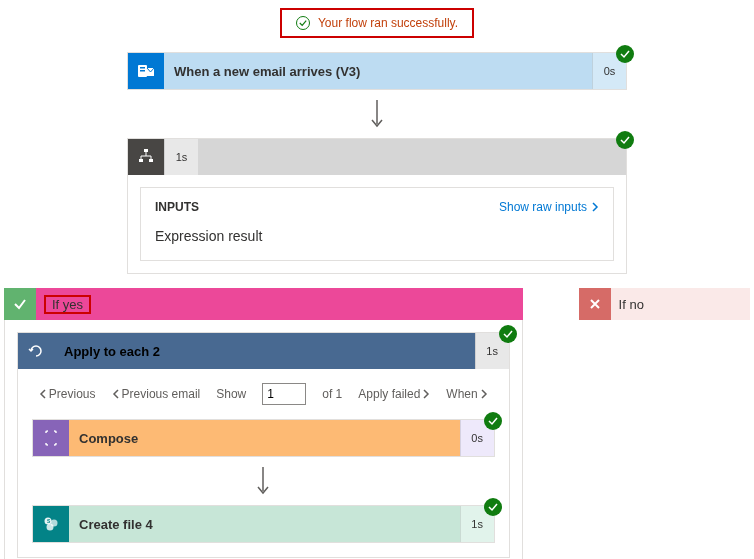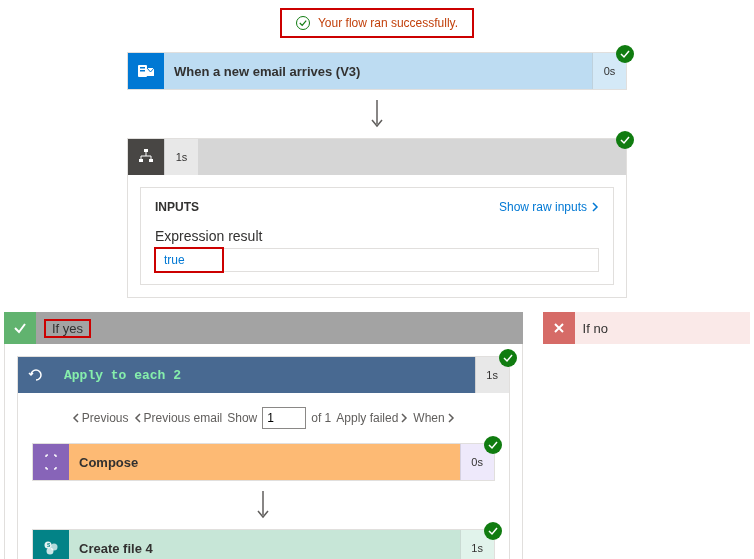--- a/index.html
+++ b/index.html
@@ -20,21 +20,21 @@
   .hdr-email { background: #bddcf2; }
   .hdr-email .action-icon-box { background: #0078d4; }
   .hdr-email .action-time { background: #d4e9f7; }
 
   .hdr-cond { background: #d6d6d6; }
   .hdr-cond .action-icon-box { background: #484644; }
   .hdr-cond .action-time { background: #e8e8e8; }
 
   .hdr-apply { background: #778899aa; background: #486991; }
   .hdr-apply { background: #486991; }
-  .hdr-apply .action-title { color: #86efac; font-family: Liberation Mono, monospace; }
+  .hdr-apply .action-title { color: #000000; }
   .hdr-apply .action-icon-box { background: #486991; }
   .hdr-apply .action-time { background: #e8e8e8; color:#323130; }
   .apply-card .action-header.hdr-apply { background: #486991; }
   
   .hdr-compose { background: #fdba74; }
   .hdr-compose .action-icon-box { background: #8764b8; }
   .hdr-compose .action-time { background: #eee9fb; }
 
   .hdr-sp { background: #c7e6d7; }
   .hdr-sp .action-icon-box { background: #038387; }
@@ -53,31 +53,31 @@
   .expr-lbl { font-size: 14px; margin-bottom: 4px; }
   .expr-full-border { border: 1px solid #e1dfdd; padding: 4px 8px; font-family: Consolas, monospace; font-size: 12px; color: #0078d4; position: relative; }
   .expr-red-overlay { position: absolute; left: -2px; top: -2px; bottom: -2px; width: 70px; border: 2px solid #cc0000; pointer-events: none; }
 
   .branches { display: flex; gap: 20px; margin-top: 14px; padding: 0 4px 10px; align-items: flex-start; }
   .branch { flex: 1; }
   .branch.no { flex: 0.4; }
   .branch-hdr { display: flex; align-items: center; height: 32px; }
   .branch-icon-box { width: 32px; height: 32px; display: flex; align-items: center; justify-content: center; color: #fff; }
   .branch-label-wrap { padding: 0 8px; font-size: 13px; }
-  .yes-hdr { background: #a3a3a3; }
+  .yes-hdr { background: #ec4899; }
   .yes-hdr .branch-icon-box { background: #61b36f; }
   .yes-label-box { border: 2px solid #cc0000; padding: 0 6px; }
-  .no-hdr { background: #fae9e8; }
+  .no-hdr { background: #fae9e8; margin-left: 36px; }
   .no-hdr .branch-icon-box { background: #d66b67; }
 
   .branch-body { padding: 12px; border: 1px solid #e1dfdd; border-top: none; min-height: 40px; background: #ffffff; position: relative; }
   
   .apply-card { border: 1px solid #e1dfdd; position: relative; }
   .apply-body { padding: 14px; background: #ffffff; }
-  .pager { display: flex; align-items: center; justify-content: center; gap: 5px; font-size: 12px; color: #605e5c; margin-bottom: 14px; }
+  .pager { display: flex; align-items: center; justify-content: center; gap: 16px; font-size: 12px; color: #605e5c; margin-bottom: 14px; }
   .pager .nav { display: flex; align-items: center; gap: 2px; cursor: pointer; }
   .pager input { width: 44px; height: 22px; border: 1px solid #8a8886; text-align: left; padding: 0 4px; font-size: 12px; }
 
   .inner-card { position: relative; margin-bottom: 0; }
   
   .chev { display:inline-block; }
   svg { display: block; }
 </style>
 </head>
 <body>
@@ -146,24 +146,20 @@
         <div class="inputs-hdr">
           <span class="lbl">INPUTS</span>
           <span class="raw">
             <span>Show raw inputs</span>
             <svg class="chev" width="8" height="10" viewBox="0 0 8 10">
                 <path d="M2 1 L6 5 L2 9" stroke="#0078d4" stroke-width="1.5" fill="none"></path>
               </svg>
           </span>
         </div>
         <div class="expr-lbl">Expression result</div>
-        <div class="expr-full-border">
-          <span>true</span>
-          <div class="expr-red-overlay"></div>
-        </div>
       </div>
     </div>
   </div>
 
 </div>
 
 <div class="branches">
 
   <div class="branch yes">
     <div class="branch-hdr yes-hdr">

